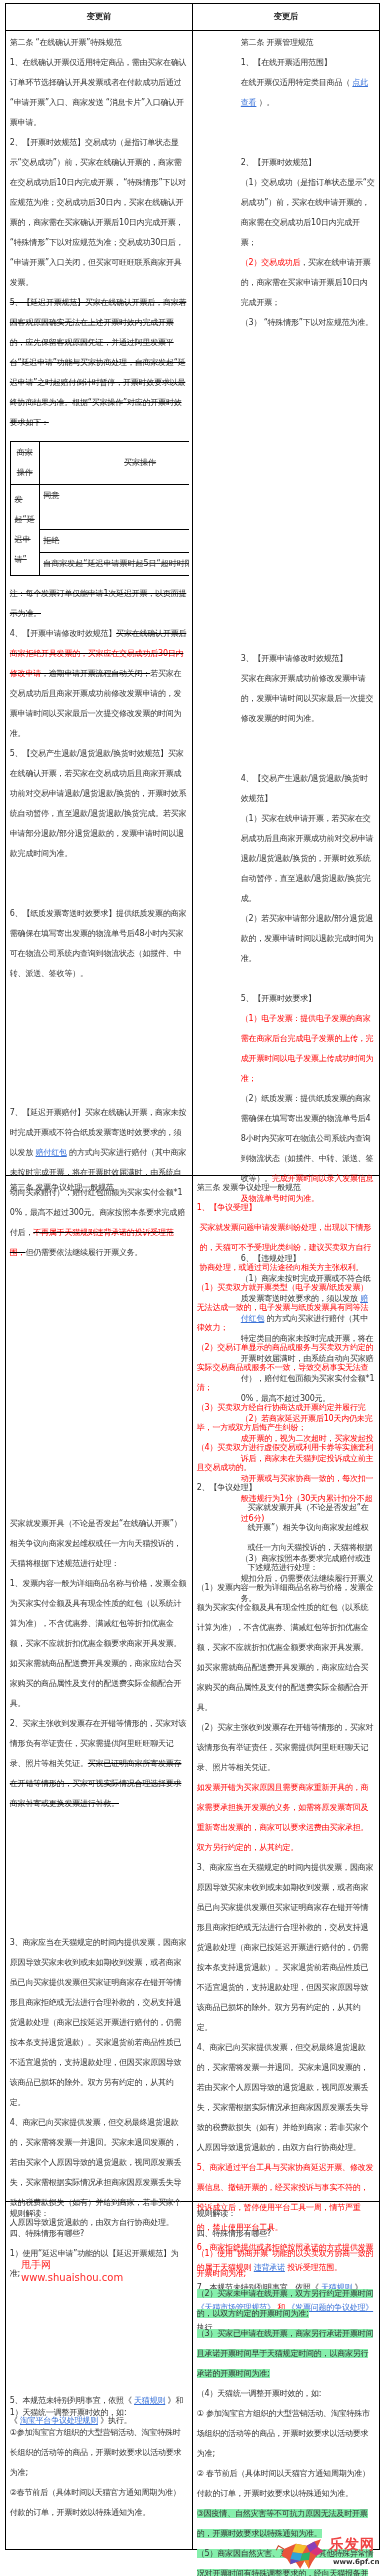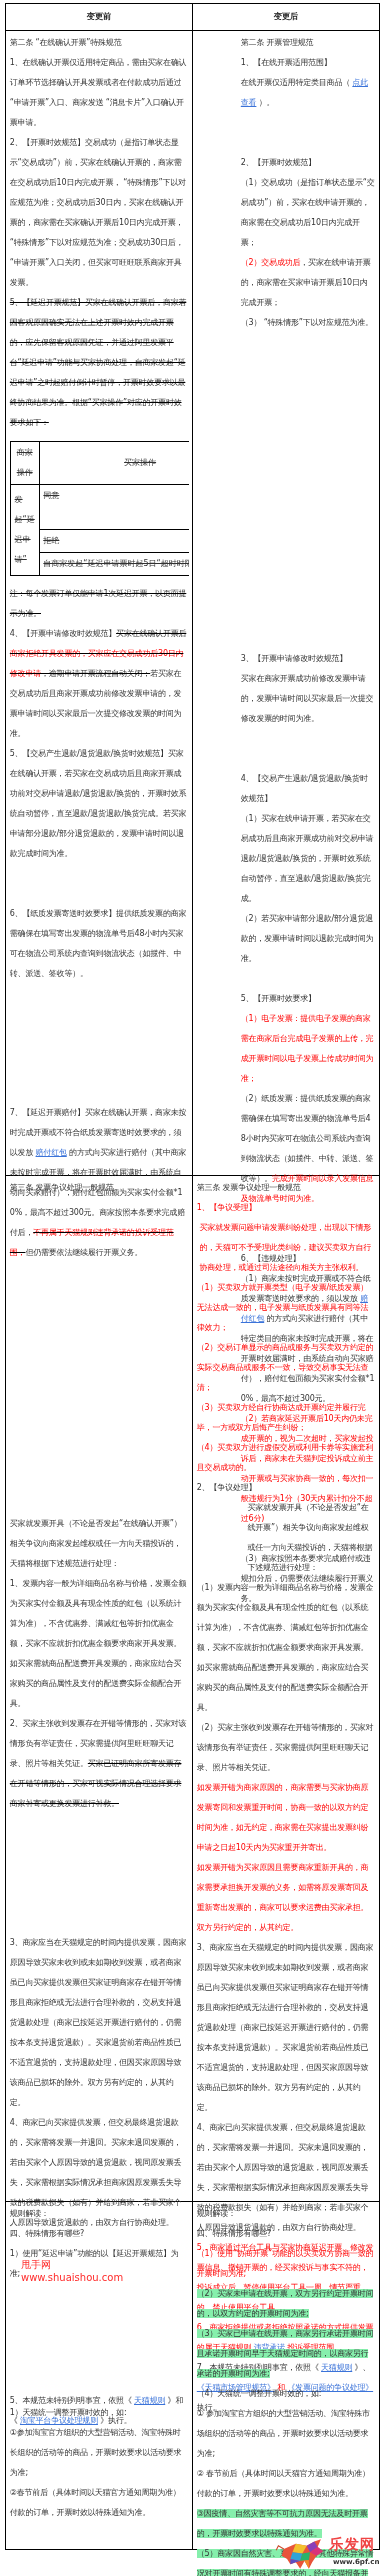--- a/index.html
+++ b/index.html
@@ -119,21 +119,20 @@
       <p class="p red">1、【争议受理】</p>
       <p class="p red" style="padding-left:2.7px;">买家就发票问题申请发票纠纷处理，出现以下情形的，天猫可不予受理此类纠纷，建议买卖双方自行协商处理，或通过司法途径向相关方主张权利。</p>
       <p class="p red">（1）买卖双方就开票类型（电子发票/纸质发票）无法达成一致的，电子发票与纸质发票具有同等法律效力；</p>
       <p class="p red">（2）交易订单显示的商品或服务与买卖双方约定的实际交易商品或服务不一致，导致交易事实无法查清；</p>
       <p class="p red">（3）买卖双方经自行协商达成开票约定并履行完毕，一方或双方后悔产生纠纷；</p>
       <p class="p red">（4）买卖双方进行虚假交易或利用卡券等实施套利且交易成功的。</p>
       <p class="p">2、【争议处理】</p>
       <p class="p" style="padding-left:2.7px;margin-left:48px;">买家就发票开具（不论是否发起“在线开票”）相关争议向商家发起维权或任一方向天猫投诉的，天猫将根据下述规范进行处理：</p>
       <p class="p">（1）发票内容一般为详细商品名称与价格，发票金额为买家实付金额及具有现金性质的红包（以系统计算为准），不含优惠券、满减红包等折扣优惠金额，买家不应就折扣优惠金额要求商家开具发票。如买家需就商品配送费开具发票的，商家应结合买家购买的商品属性及支付的配送费实际金额配合开具。</p>
       <p class="p">（2）买家主张收到发票存在开错等情形的，买家对该情形负有举证责任，买家需提供阿里旺旺聊天记录、照片等相关凭证。</p>
-      <p class="p red">如发票开错为商家原因的，商家需要与买家协商原发票寄回和发票重开时间，协商一致的以双方约定时间为准，如无约定，商家需在买家提出发票纠纷申请之日起10天内为买家重开并寄出。</p>
       <p class="p red">如发票开错为买家原因且需要商家重新开具的，商家需要承担换开发票的义务，如需将原发票寄回及重新寄出发票的，商家可以要求运费由买家承担。双方另行约定的，从其约定。</p>
       <p class="p">3、商家应当在天猫规定的时间内提供发票，因商家原因导致买家未收到或未如期收到发票，或者商家虽已向买家提供发票但买家证明商家存在错开等情形且商家拒绝或无法进行合理补救的，交易支持退货退款处理（商家已按延迟开票进行赔付的，仍需按本条支持退货退款）。买家退货前若商品性质已不适宜退货的，支持退款处理，但因买家原因导致该商品已损坏的除外。双方另有约定的，从其约定。</p>
       <p class="p">4、商家已向买家提供发票，但交易最终退货退款的，买家需将发票一并退回。买家未退回发票的，若由买家个人原因导致的退货退款，视同原发票丢失，买家需根据实际情况承担商家因原发票丢失导致的税费款损失（如有）并给到商家；若非买家个人原因导致退货退款的，由双方自行协商处理。</p>
       <p class="p red">5、商家通过平台工具与买家协商延迟开票、修改发票信息、撤销开票的，经买家投诉与事实不符的，投诉成立后，暂停使用平台工具一周，情节严重的，禁止使用平台工具。</p>
       <p class="p red"><span>6、商家拒绝提供或者拒绝按照承诺的方式提供发票的属于天猫规则 </span><a class="link">违背承诺</a><span> 投诉受理范围。</span></p>
       <p class="p"><span>7、本规范未特别列明事宜，依照《 </span><a class="link">天猫规则</a><span> 》、 </span><a class="link">《天猫市场管理规范》</a><span class="red"> 和 </span><a class="link">《发票问题的争议处理》</a><span> 执行。</span></p>
     </div>
   </div>
 
   <div class="row" style="height:347px;">

